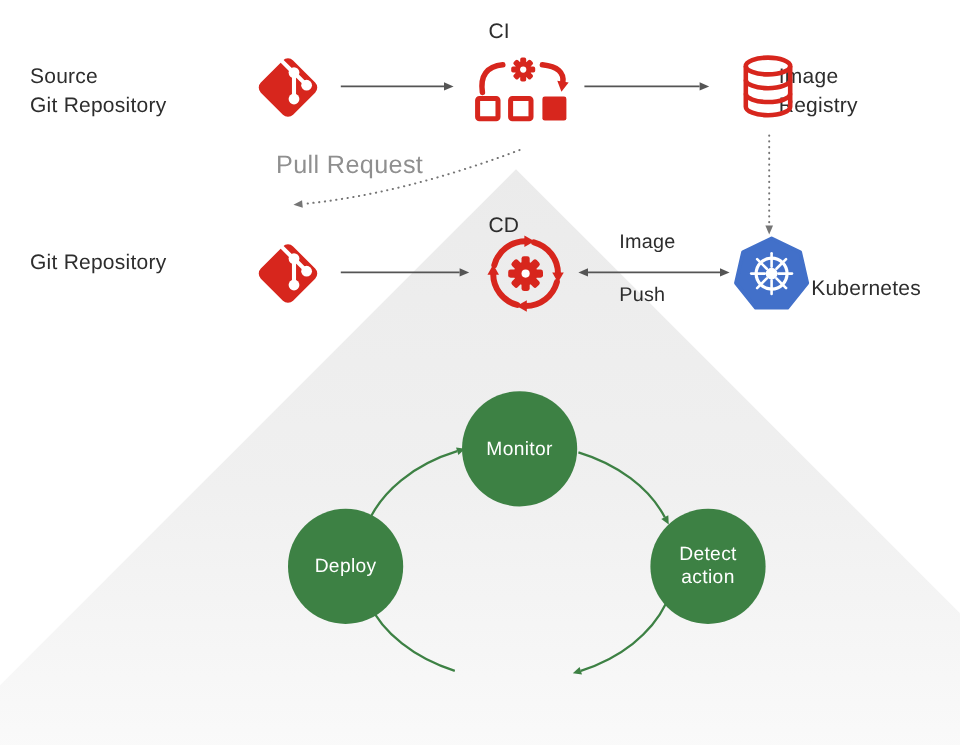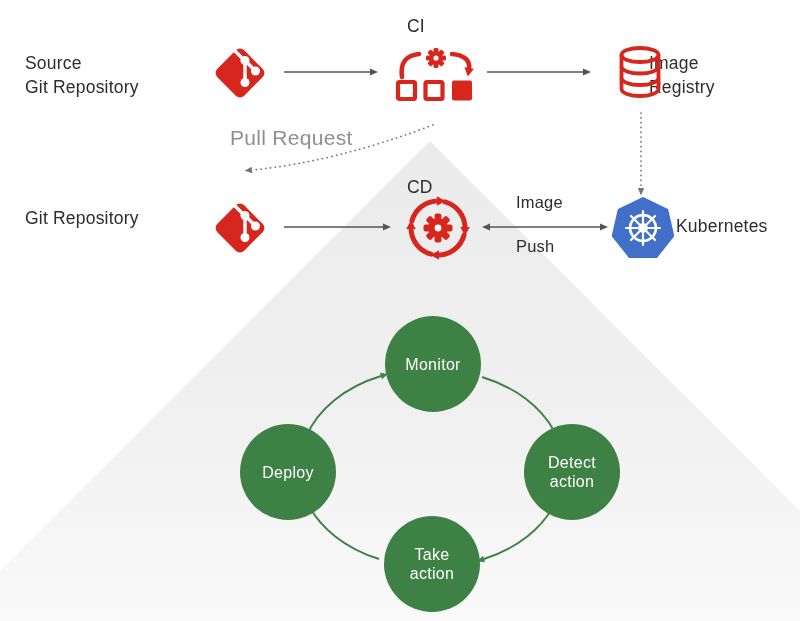--- a/index.html
+++ b/index.html
@@ -90,21 +90,21 @@
     <span class="ln">Image</span>
     <span class="ln">Registry</span>
   </div>
   <div class="label small" style="left:230px;top:126px;width:145px">Pull Request</div>
   <div class="label" style="left:25px;top:206px;width:180px">
     <span class="ln">Git Repository</span>
   </div>
   <div class="label" style="left:407px;top:175px;width:50px">CD</div>
   <div class="label mid" style="left:516px;top:190px;width:60px">Image</div>
   <div class="label mid" style="left:516px;top:234px;width:60px">Push</div>
-  <div class="label" style="left:676px;top:214px;width:110px">Kubernetes</div>
+  <div class="label" style="left:676px;top:228px;width:110px">Kubernetes</div>
 
   <svg class="icon" style="left:208px;top:41px" width="64" height="64" viewBox="0 0 64 64">
     <rect x="13" y="13" width="38" height="38" rx="6" transform="rotate(45 32 32)" class="fill-red"></rect>
     <g class="white-stroke" stroke-width="3.4" stroke-linecap="round">
       <line x1="26.5" y1="9.5" x2="35" y2="18"></line>
       <line x1="38" y1="20.5" x2="46" y2="28.5"></line>
       <line x1="37" y1="20" x2="37" y2="41"></line>
     </g>
     <circle cx="37" cy="19.5" r="4.5" fill="#ffffff"></circle>
     <circle cx="47.5" cy="30" r="4.5" fill="#ffffff"></circle>
@@ -178,30 +178,26 @@
       <line x1="28.1" y1="28.1" x2="20.3" y2="20.3"></line>
       <line x1="26.5" y1="32" x2="15.5" y2="32"></line>
       <line x1="28.1" y1="35.9" x2="20.3" y2="43.7"></line>
       <line x1="32" y1="37.5" x2="32" y2="48.5"></line>
       <line x1="35.9" y1="35.9" x2="43.7" y2="43.7"></line>
     </g>
     <circle cx="32" cy="32" r="12.5" fill="none" stroke="#ffffff" stroke-width="2.6"></circle>
     <circle cx="32" cy="32" r="4.8" fill="#ffffff"></circle>
   </svg>
 
-  <div class="circle" style="left:385px;top:316px">
+  <div class="circle" style="left:385px;top:326px">
     <span>Monitor</span>
     <span></span>
   </div>
-  <div class="circle" style="left:524px;top:424px">
+  <div class="circle" style="left:542px;top:424px">
     <span>Detect</span>
-    <span>action</span>
-  </div>
-  <div class="circle" style="left:384px;top:516px">
-    <span>Take</span>
     <span>action</span>
   </div>
   <div class="circle" style="left:240px;top:424px">
     <span>Deploy</span>
     <span></span>
   </div>
 
 </div>
 
 </body></html>

